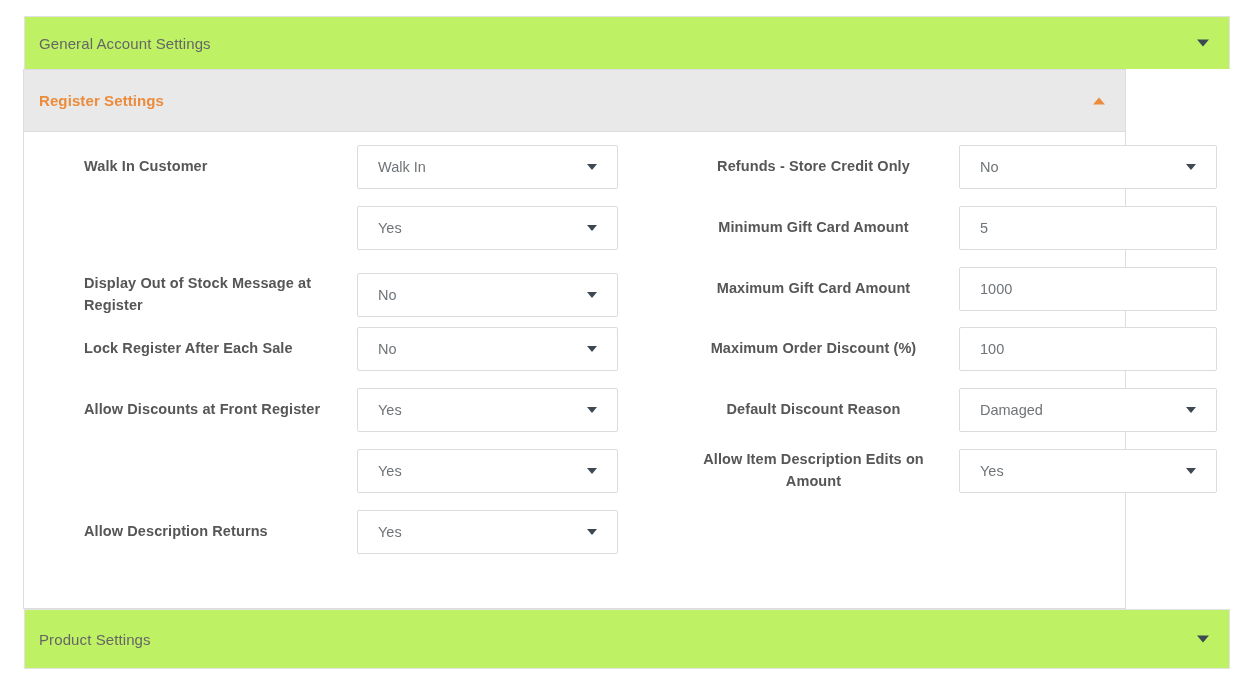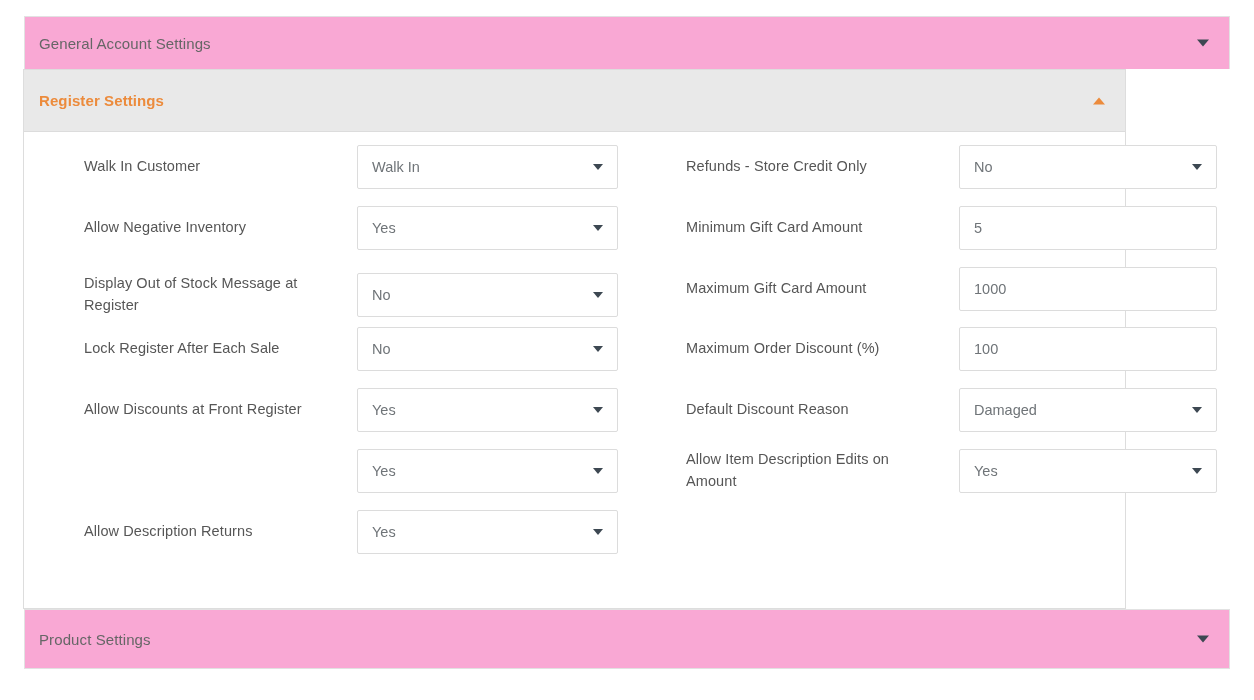--- a/index.html
+++ b/index.html
@@ -18,21 +18,21 @@
     position: absolute;
     left: 24px;
     top: 16px;
     width: 1206px;
   }
 
   
   .panel {
     position: relative;
     width: 1206px;
-    background: #f9a8d4;
+    background: #bef264;
     border: 1px solid #e2e2e2;
     border-bottom: none;
   }
   .panel:last-child { border-bottom: 1px solid #e2e2e2; }
 
   .panel-head {
     position: relative;
     height: 52px;
     display: flex;
     align-items: center;
@@ -104,39 +104,39 @@
     height: 44px;
   }
 
   .field-label {
     position: absolute;
     left: 24px;
     width: 250px;
     top: 50%;
     transform: translateY(-50%);
     font-size: 14.5px;
-    font-weight: normal;
+    font-weight: bold;
     color: #565656;
     line-height: 1.5;
     letter-spacing: .1px;
   }
-  .col-right .field-label { left: 25px; width: 255px; }
+  .col-right .field-label { left: 25px; width: 255px; text-align: center; }
 
   .control {
     position: absolute;
     left: 297px;
     top: 0;
     width: 261px;
     height: 44px;
     background: #ffffff;
     border: 1px solid #dcdcdc;
     border-radius: 2px;
     display: flex;
     align-items: center;
-    padding: 0 14px;
+    padding: 0 20px;
     font-size: 14.5px;
     color: #6f7478;
     cursor: pointer;
   }
   .col-right .control { left: 298px; width: 258px; }
 
   .control .val {
     flex: 1;
     white-space: nowrap;
     overflow: hidden;
@@ -177,21 +177,20 @@
 
         <div class="field-row" style="top:13px">
           <span class="field-label">Walk In Customer</span>
           <div class="control">
             <span class="val">Walk In</span>
             <span class="sel-caret"></span>
           </div>
         </div>
 
         <div class="field-row" style="top:74px">
-          <span class="field-label">Allow Negative Inventory</span>
           <div class="control">
             <span class="val">Yes</span>
             <span class="sel-caret"></span>
           </div>
         </div>
 
         <div class="field-row" style="top:141px">
           <span class="field-label">Display Out of Stock Message at Register</span>
           <div class="control">
             <span class="val">No</span>

